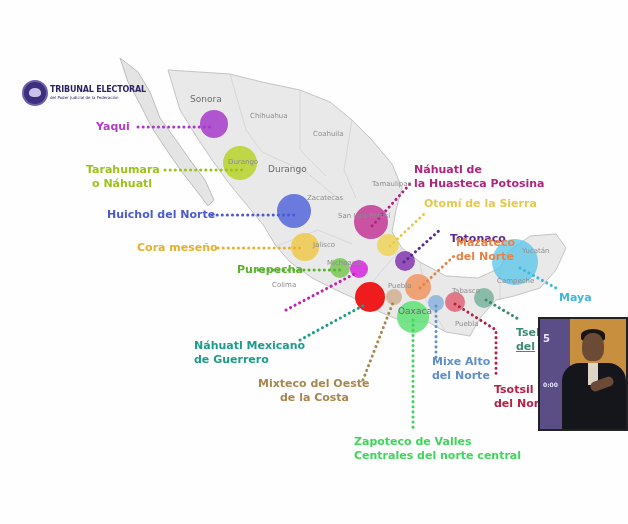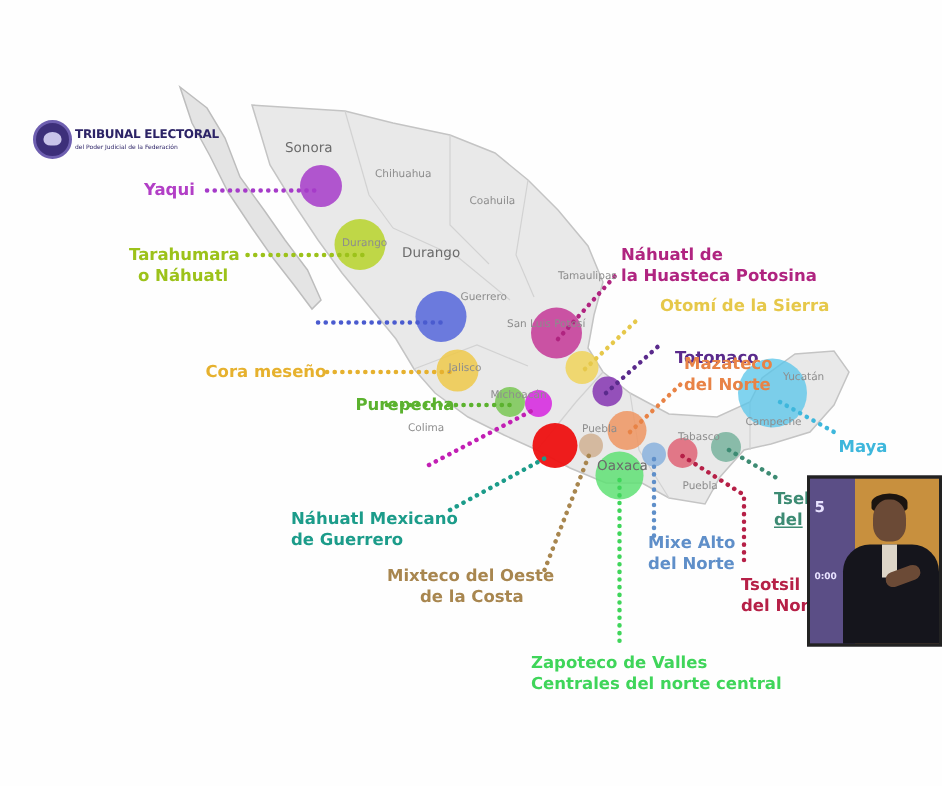--- a/index.html
+++ b/index.html
@@ -93,24 +93,24 @@
       <path d="M486,300 L520,320" stroke="#3d8b73"></path>
     </g>
   </svg>
 
   <div id="states-layer">
       <div class="state big" style="left: 190px; top: 94px;">Sonora</div>
       <div class="state" style="left: 250px; top: 112px;">Chihuahua</div>
       <div class="state" style="left: 313px; top: 130px;">Coahuila</div>
       <div class="state big" style="left: 268px; top: 164px;">Durango</div>
       <div class="state" style="left: 228px; top: 158px;">Durango</div>
-      <div class="state" style="left: 307px; top: 194px;">Guerrero</div>
+      <div class="state" style="left: 307px; top: 194px;">Zacatecas</div>
       <div class="state" style="left: 338px; top: 212px;">San Luis Potosí</div>
       <div class="state" style="left: 372px; top: 180px;">Tamaulipas</div>
-      <div class="state" style="left: 285px; top: 241px; padding-left: 14px;">Jalisco</div>
+      <div class="state" style="left: 299px; top: 241px; padding-left: 14px;">Jalisco</div>
       <div class="state" style="left: 327px; top: 259px;">Michoacán</div>
       <div class="state" style="left: 272px; top: 281px;">Colima</div>
       <div class="state" style="left: 388px; top: 282px;">Puebla</div>
       <div class="state big" style="left: 398px; top: 306px;">Oaxaca</div>
       <div class="state" style="left: 452px; top: 287px;">Tabasco</div>
       <div class="state" style="left: 455px; top: 320px;">Puebla</div>
       <div class="state" style="left: 497px; top: 277px;">Campeche</div>
       <div class="state" style="left: 522px; top: 247px;">Yucatán</div>
     </div>
 
@@ -120,30 +120,31 @@
       <div class="logo-title">TRIBUNAL ELECTORAL</div>
       <div class="logo-sub">del Poder Judicial de la Federación</div>
     </div>
   </div>
 
   <div class="lbl" style="left:96px;top:120px;color:#b23fc6;">Yaqui</div>
 
   <div class="lbl" style="left:86px;top:163px;color:#9cc21a;">Tarahumara</div>
   <div class="lbl" style="left:92px;top:177px;color:#9cc21a;">o Náhuatl</div>
 
+  <div class="lbl" style="left:107px;top:208px;color:#4a5bcf;">Huichol del Norte</div>
 
   <div class="lbl" style="left:137px;top:241px;color:#e6b12e;">Cora meseño</div>
 
   <div class="lbl" style="left:193px;top:263px;color:#5bb22e;margin-left:44px;">Purepecha</div>
 
 
   <div class="lbl" style="left:414px;top:163px;color:#b02480;">Náhuatl de</div>
   <div class="lbl" style="left:414px;top:177px;color:#b02480;">la Huasteca Potosina</div>
 
-  <div class="lbl" style="left:440px;top:197px;color:#e6c84a;">Otomí de la Sierra</div>
+  <div class="lbl" style="left:424px;top:197px;color:#e6c84a;">Otomí de la Sierra</div>
 
   <div class="lbl" style="left:450px;top:219px;color:#5a2a8c;margin-top:13px;">Totonaco</div>
 
   <div class="lbl" style="left:456px;top:236px;color:#e88346;">Mazateco</div>
   <div class="lbl" style="left:456px;top:250px;color:#e88346;">del Norte</div>
 
   <div class="lbl" style="left:559px;top:291px;color:#3eb7dc;">Maya</div>
 
   <div class="lbl" style="left:194px;top:339px;color:#1c9c8a;">Náhuatl Mexicano</div>
   <div class="lbl" style="left:194px;top:353px;color:#1c9c8a;">de Guerrero</div>

